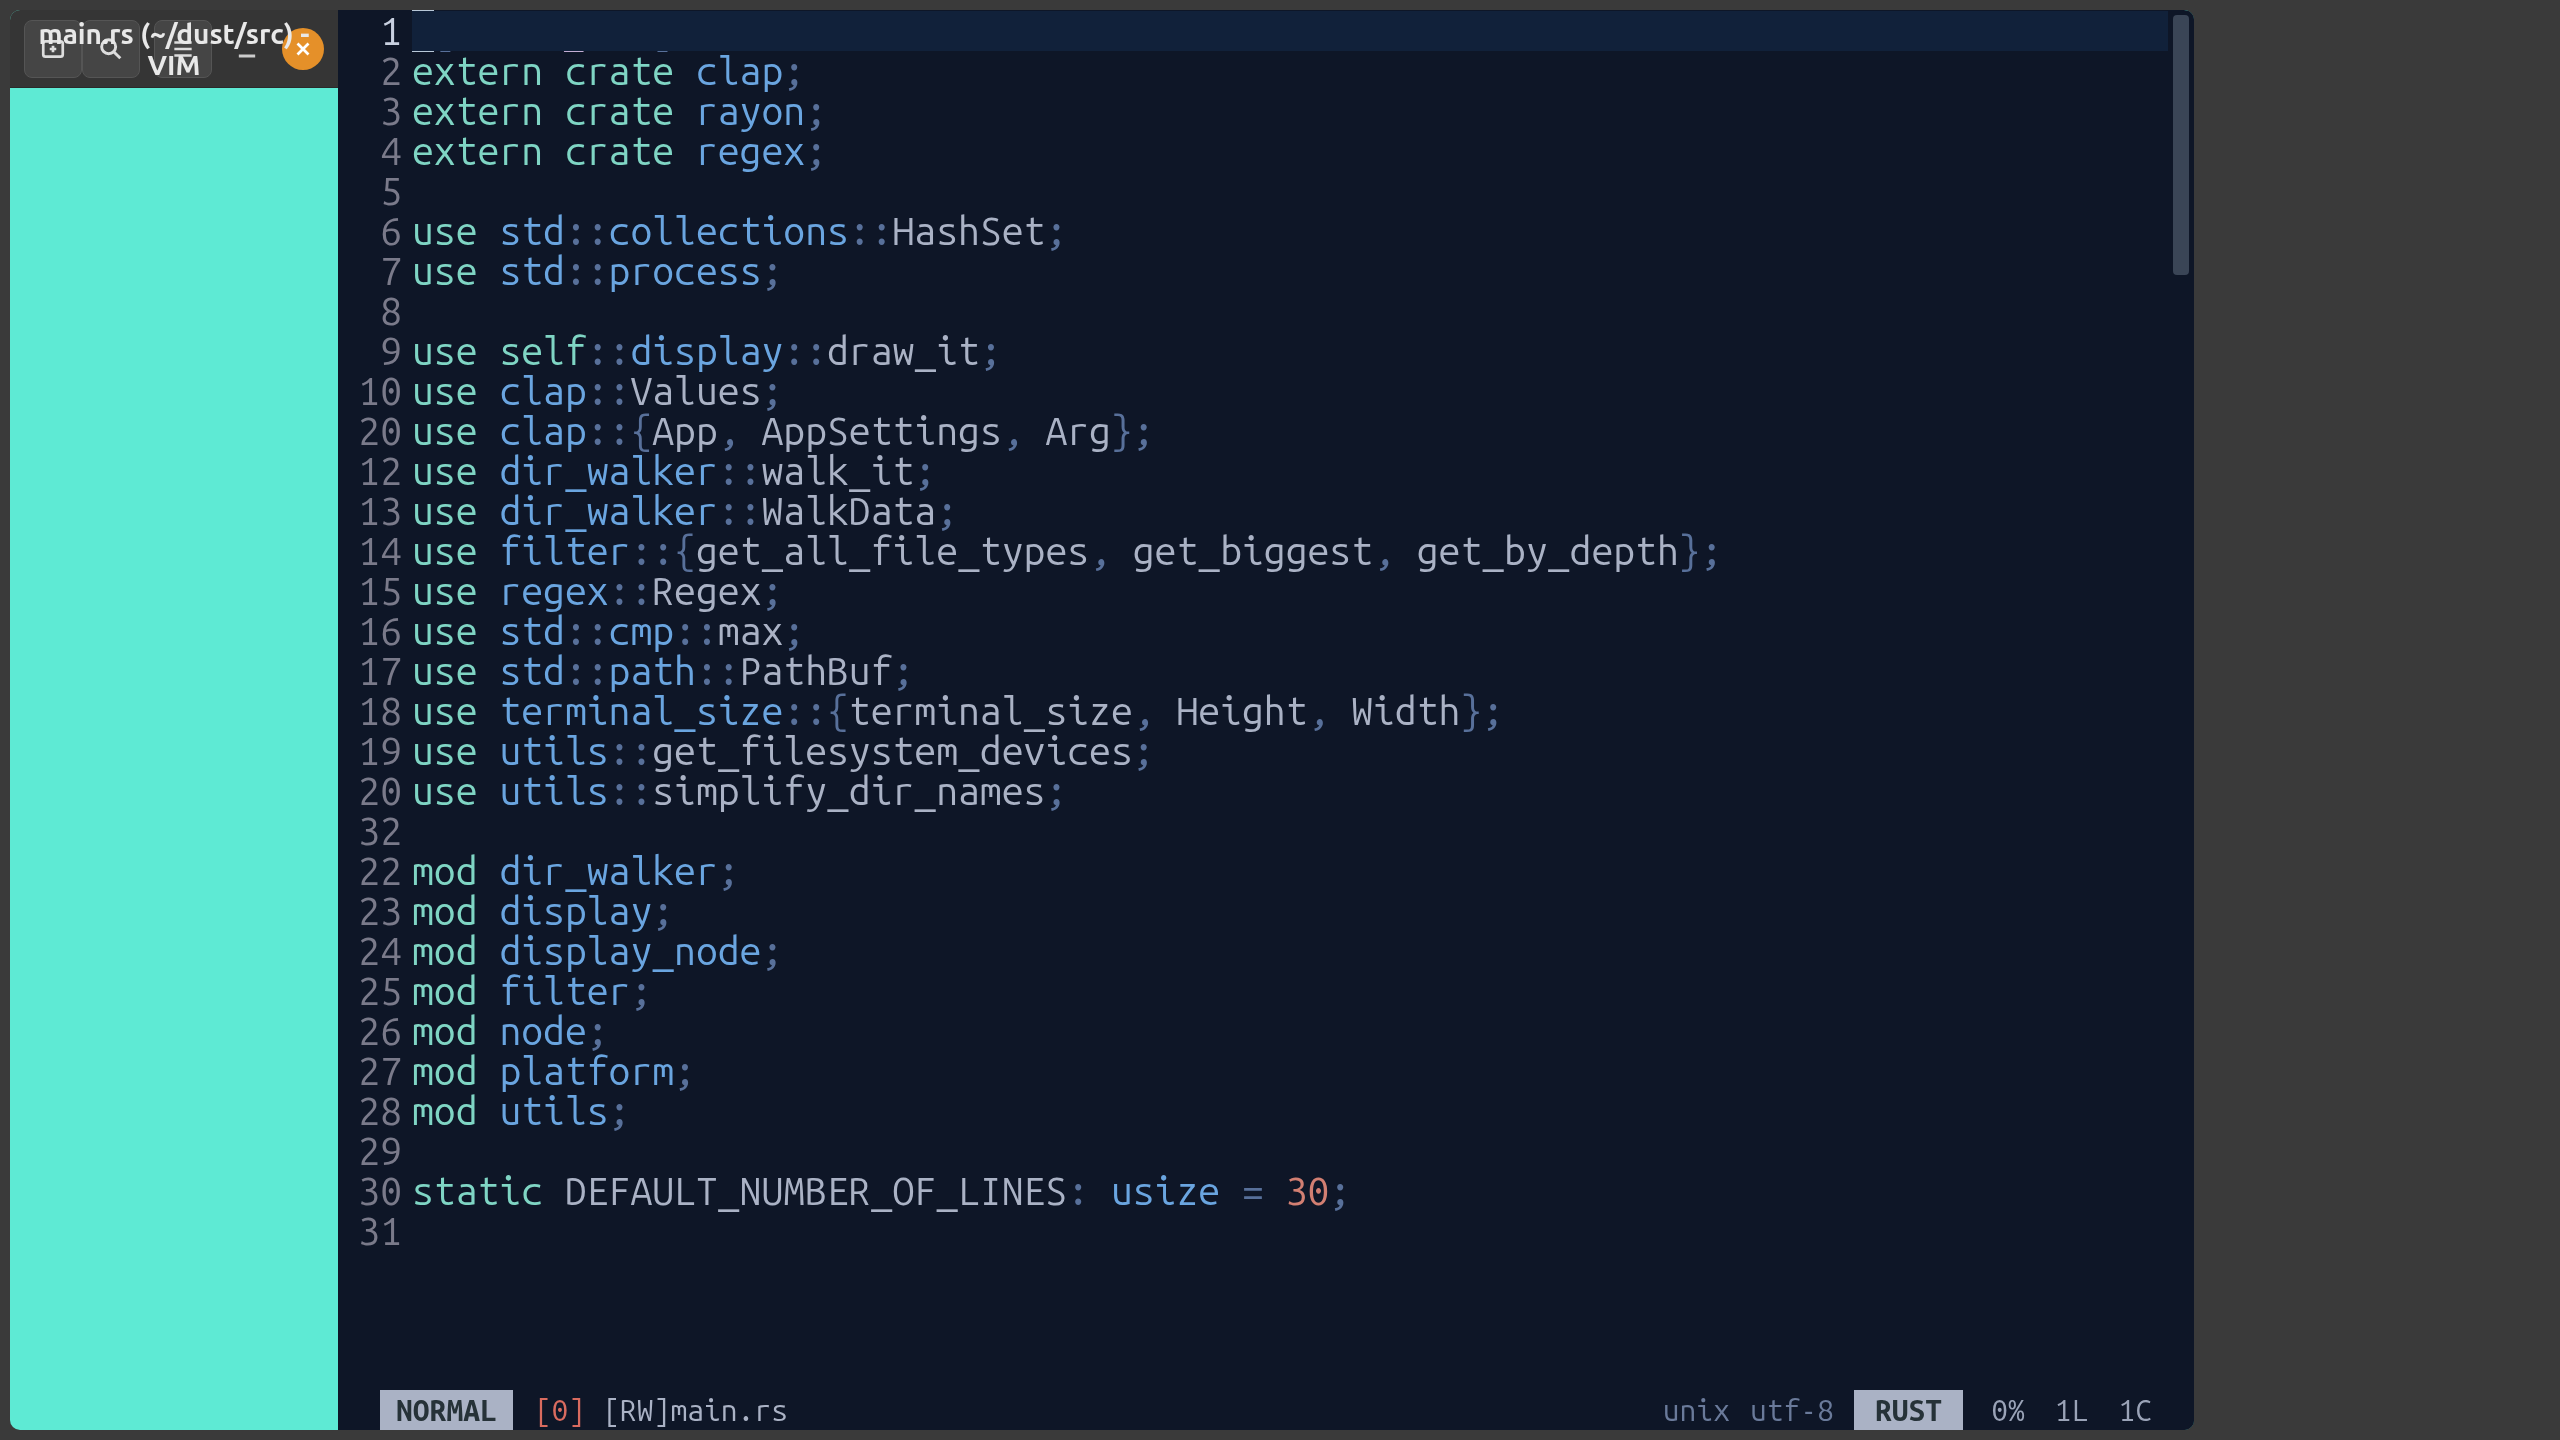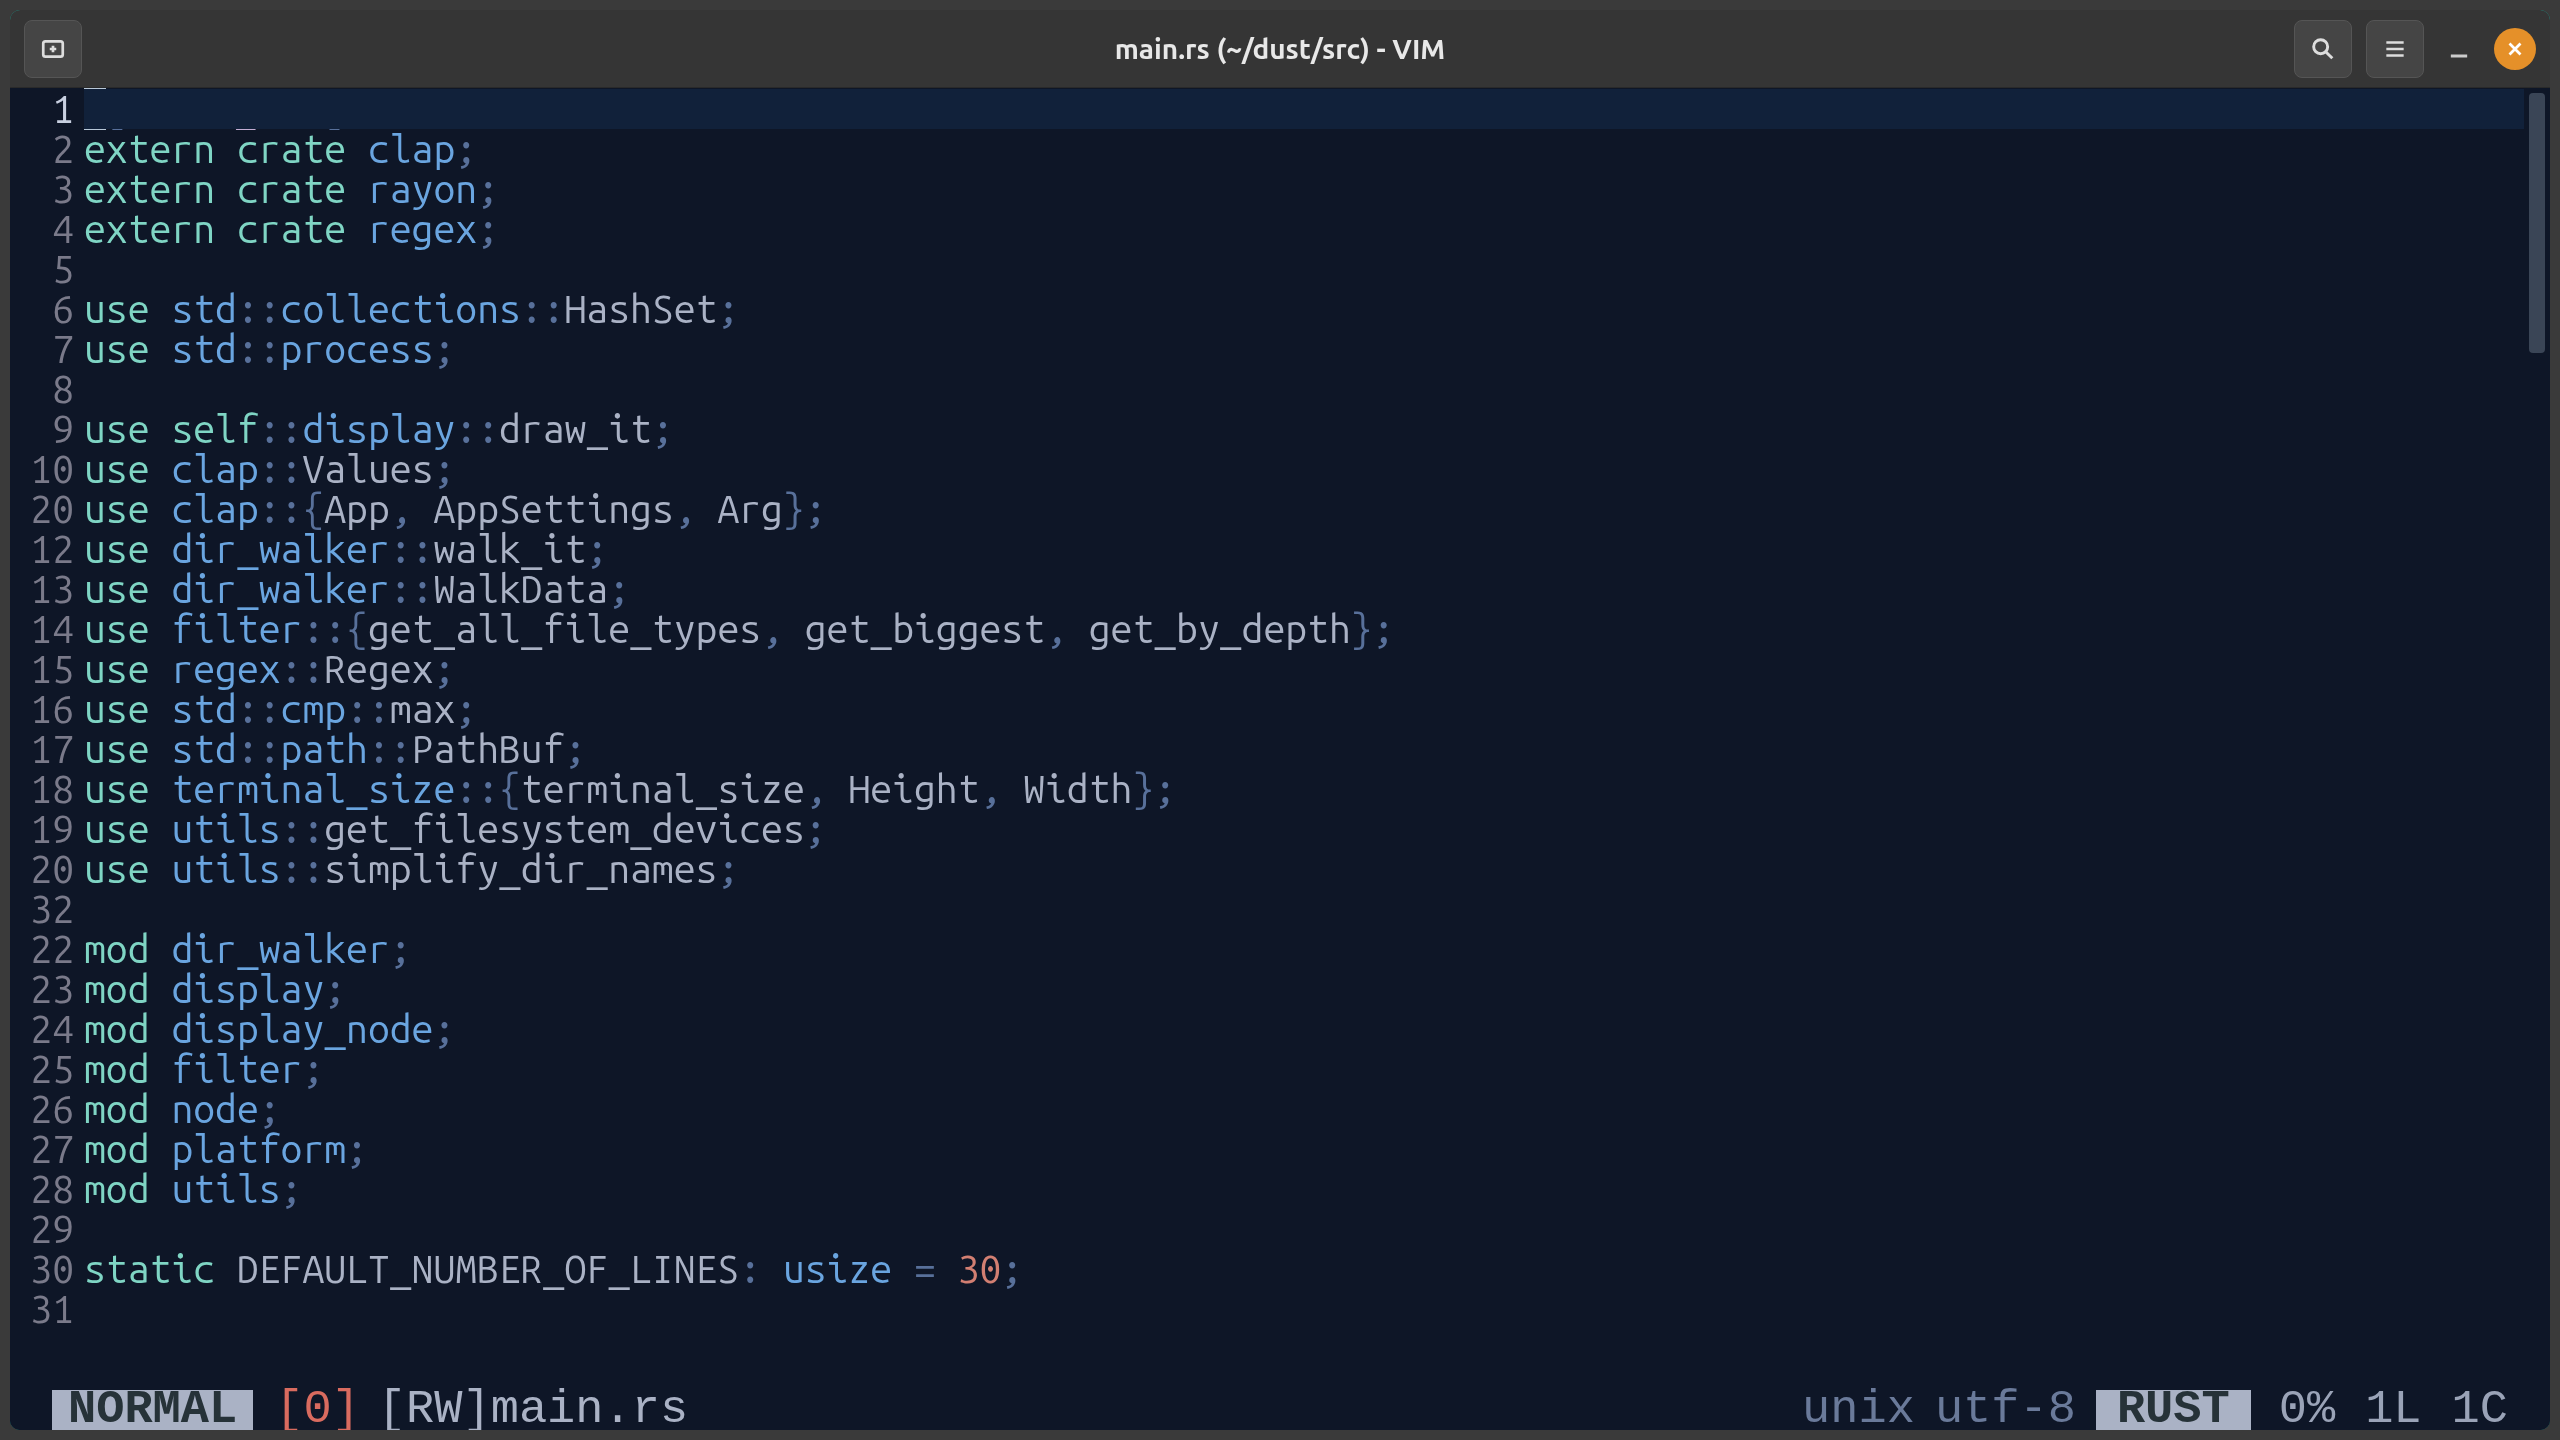--- a/index.html
+++ b/index.html
@@ -7,25 +7,25 @@
   width: 2560px;
   height: 1440px;
   background: #3a3a3a;
   font-family: "Ubuntu Mono", "DejaVu Sans Mono", monospace;
   overflow: hidden;
   transform-origin: top left;
 }
 .window {
   position: absolute;
   left: 10px; top: 10px;
-  width: 2540px; height: 1420px;
-  background: #14b8a6;
+  width: 2184px; height: 1420px;
+  background: #5eead4;
   border-radius: 10px;
   overflow: hidden;
-  display: flex; flex-direction: column;
+  display: flex; flex-direction: row;
 }
 .titlebar {
   height: 78px;
   background: #353535;
   border-bottom: 1px solid #2a2a2a;
   display: flex; align-items: center;
   padding: 0 14px;
   position: relative;
 }
 .title-left { display: flex; align-items: center; }
@@ -97,23 +97,22 @@
 .num { color: #d27f72; }
 .scrollbar {
   width: 26px; background: #0e1627;
   display: flex; flex-direction: column; align-items: center;
 }
 .thumb { width: 16px; height: 260px; background: #3a4556; border-radius: 4px; margin-top: 4px; }
 .statusbar {
   height: 40px; background: #0e1627;
   display: flex; align-items: center;
   padding: 0 42px 0 42px;
-  font-size: 47px;
+  font-size: 30px;
   color: #aab2c5;
-  font-family: Liberation Mono, monospace;
 }
 .mode-pill {
   background: #aab2c5; color: #263238;
   padding: 0 16px; font-weight: bold;
 }
 .zero { color: #d96b5f; margin: 0 18px 0 22px; }
 .rw { color: #aab2c5; }
 .fname { color: #aab2c5; }
 .spacer { flex: 1; }
 .enc { color: #6a7a9a; margin-right: 20px; }

